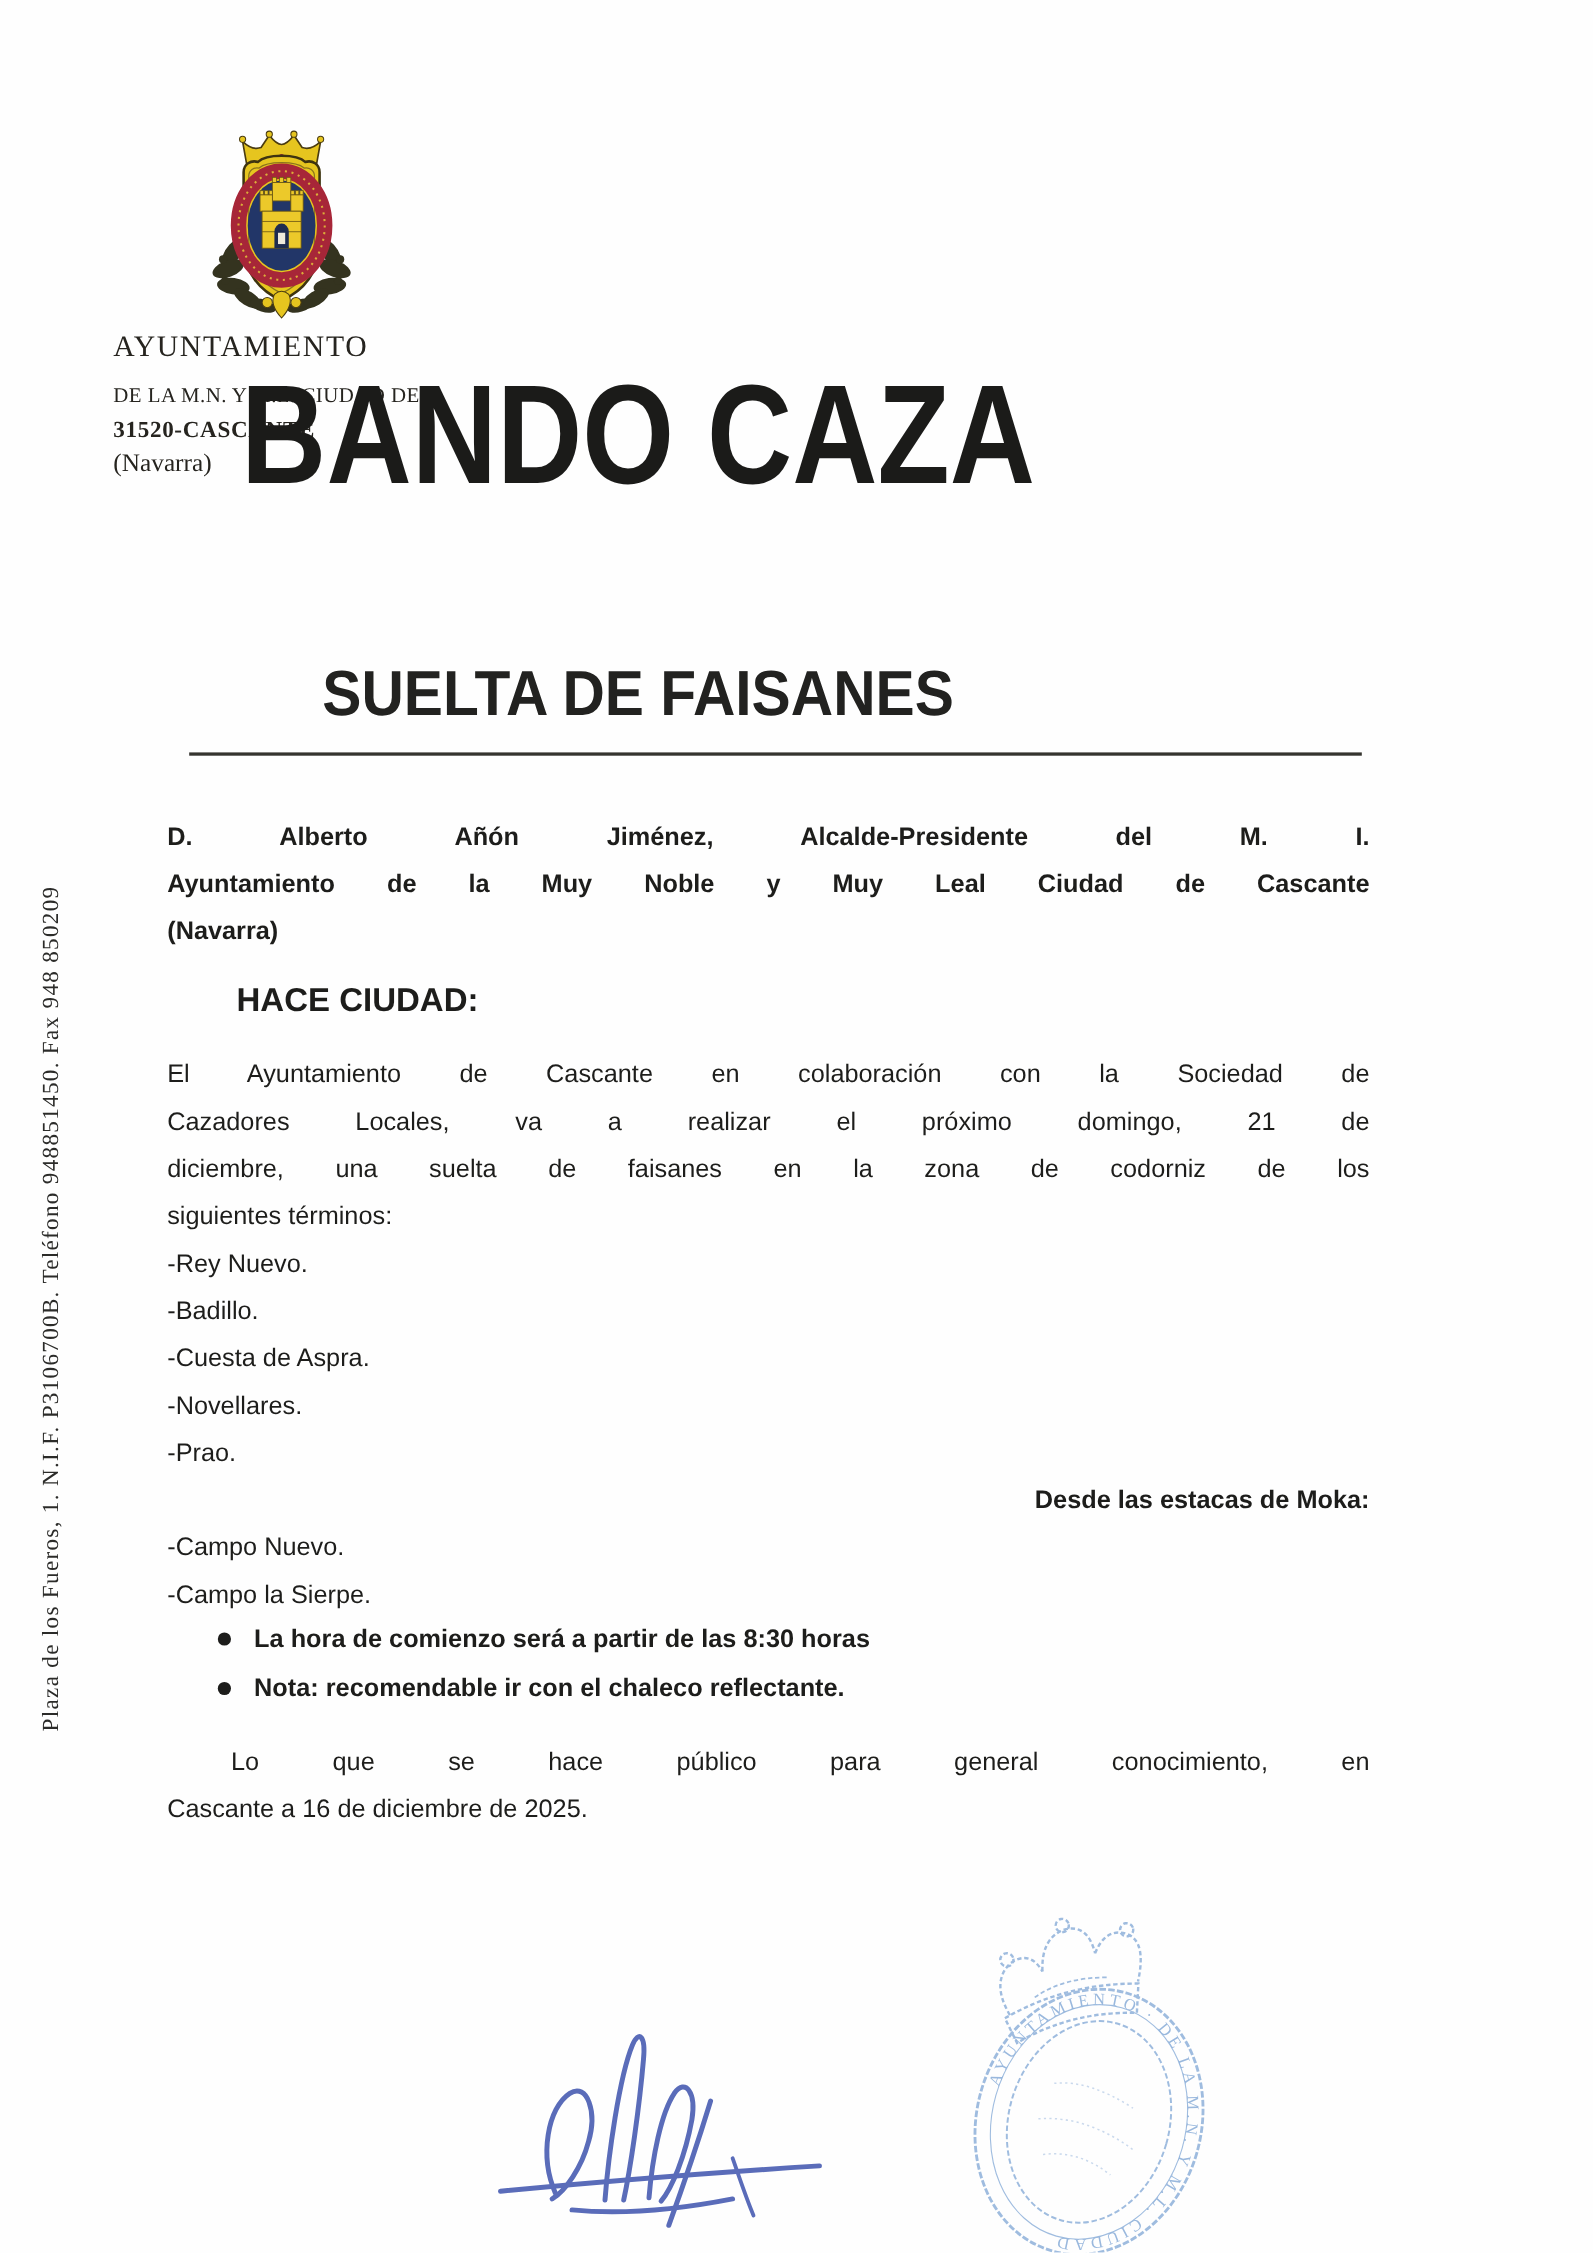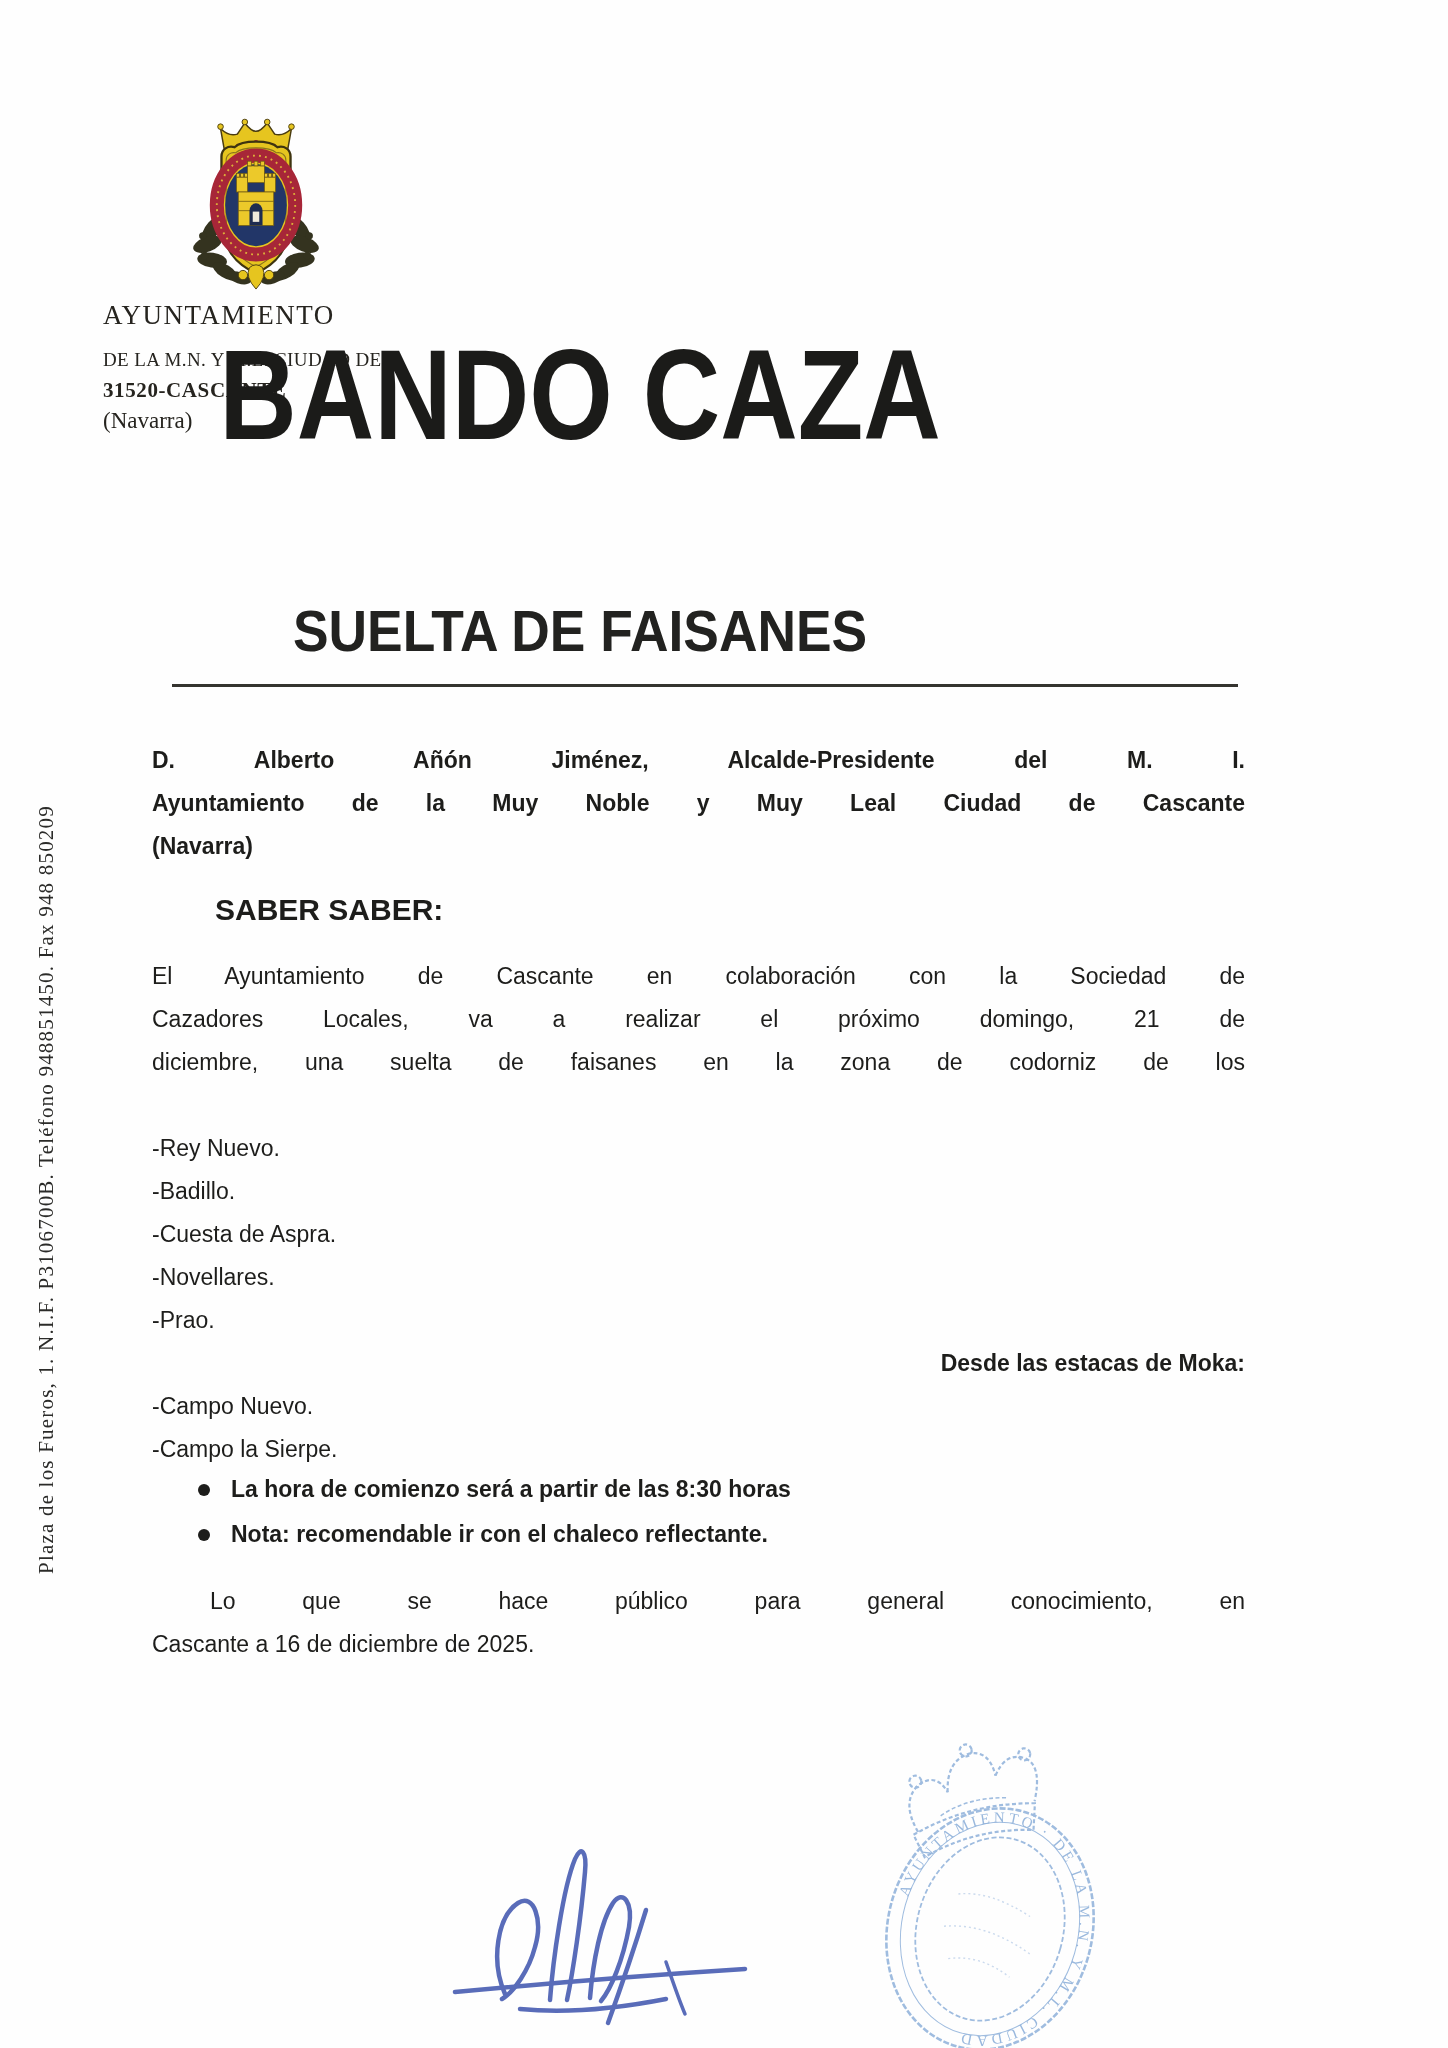--- a/index.html
+++ b/index.html
@@ -145,30 +145,31 @@
 
   <div class="body-col intro">
 
       <div class="fill-line">D. Alberto Añón Jiménez, Alcalde-Presidente del M. I.</div>
 
       <div class="fill-line">Ayuntamiento de la Muy Noble y Muy Leal Ciudad de Cascante</div>
 
       <div>(Navarra)</div>
     </div>
 
-  <div class="body-col hace">SABER SABER:</div>
+  <div class="body-col hace">HACE CIUDAD:</div>
 
   <div class="body-col announce">
 
       <div class="fill-line">El Ayuntamiento de Cascante en colaboración con la Sociedad de</div>
 
       <div class="fill-line">Cazadores Locales, va a realizar el próximo domingo, 21 de</div>
 
       <div class="fill-line">diciembre, una suelta de faisanes en la zona de codorniz de los</div>
 
+      <div>siguientes términos:</div>
     </div>
 
   <div class="body-col terms">
 
       <div>-Rey Nuevo.</div>
 
       <div>-Badillo.</div>
 
       <div>-Cuesta de Aspra.</div>
 

